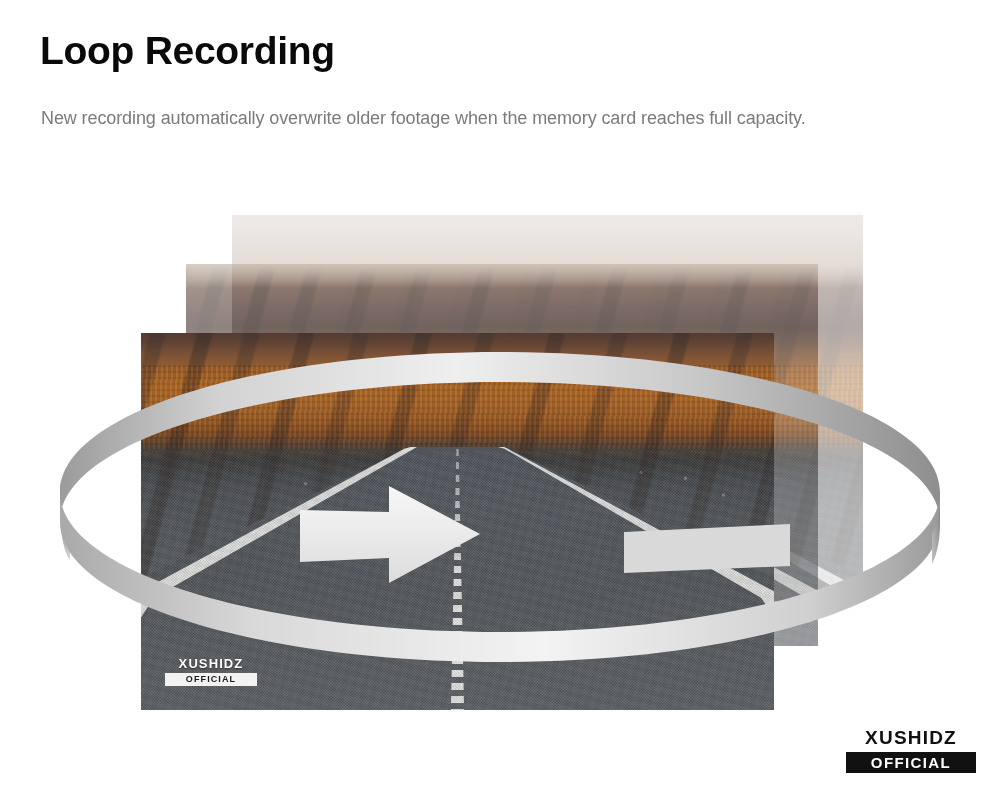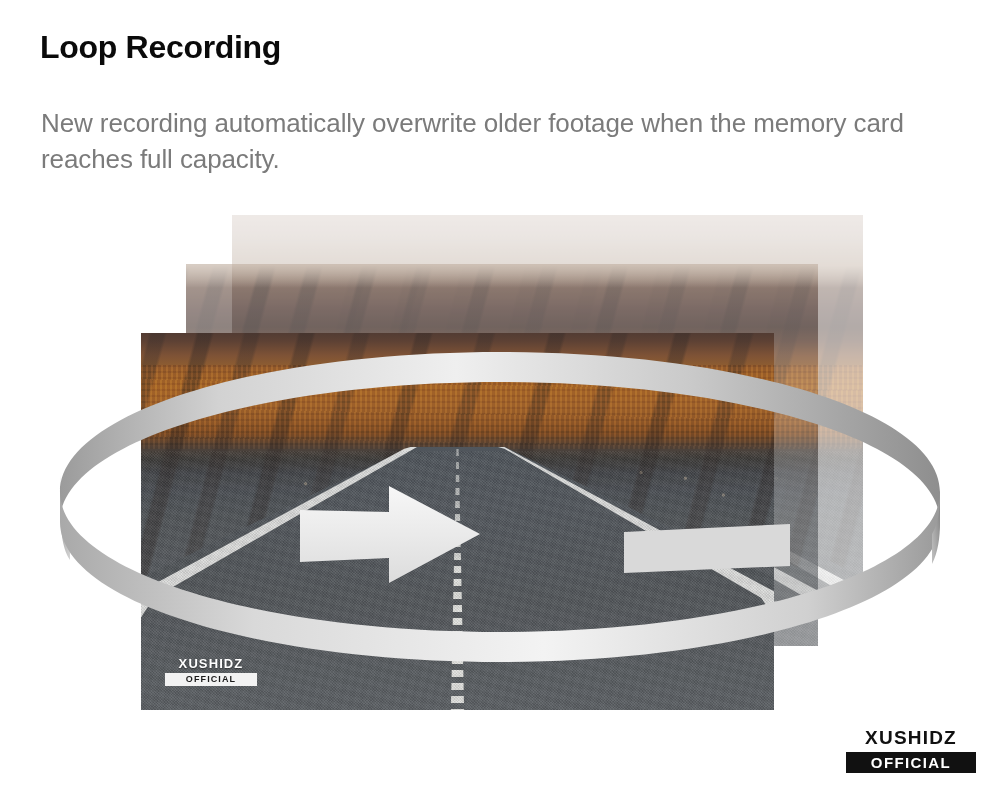--- a/index.html
+++ b/index.html
@@ -8,26 +8,26 @@
   body{
     width:1000px; height:799px;
     font-family:"Liberation Sans", sans-serif;
     overflow:hidden; position:relative;
   }
   .page{ position:relative; width:1000px; height:799px; background:#fff; }
 
   
   .title{
     position:absolute; left:40px; top:30px;
-    font-size:32px; font-weight:bold; color:#0a0a0a;
+    font-size:39px; font-weight:bold; color:#0a0a0a;
     letter-spacing:-0.3px; line-height:1.1;
   }
   .subtitle{
     position:absolute; left:41px; top:106px; width:880px;
-    font-size:26px; font-weight:400; color:#7b7b7b;
+    font-size:18px; font-weight:400; color:#7b7b7b;
     line-height:1.38; letter-spacing:-0.1px;
   }
 
   
   .stack{ position:absolute; left:0; top:0; width:1000px; height:799px; }
 
   .photo{
     position:absolute; overflow:hidden;
   }
   

